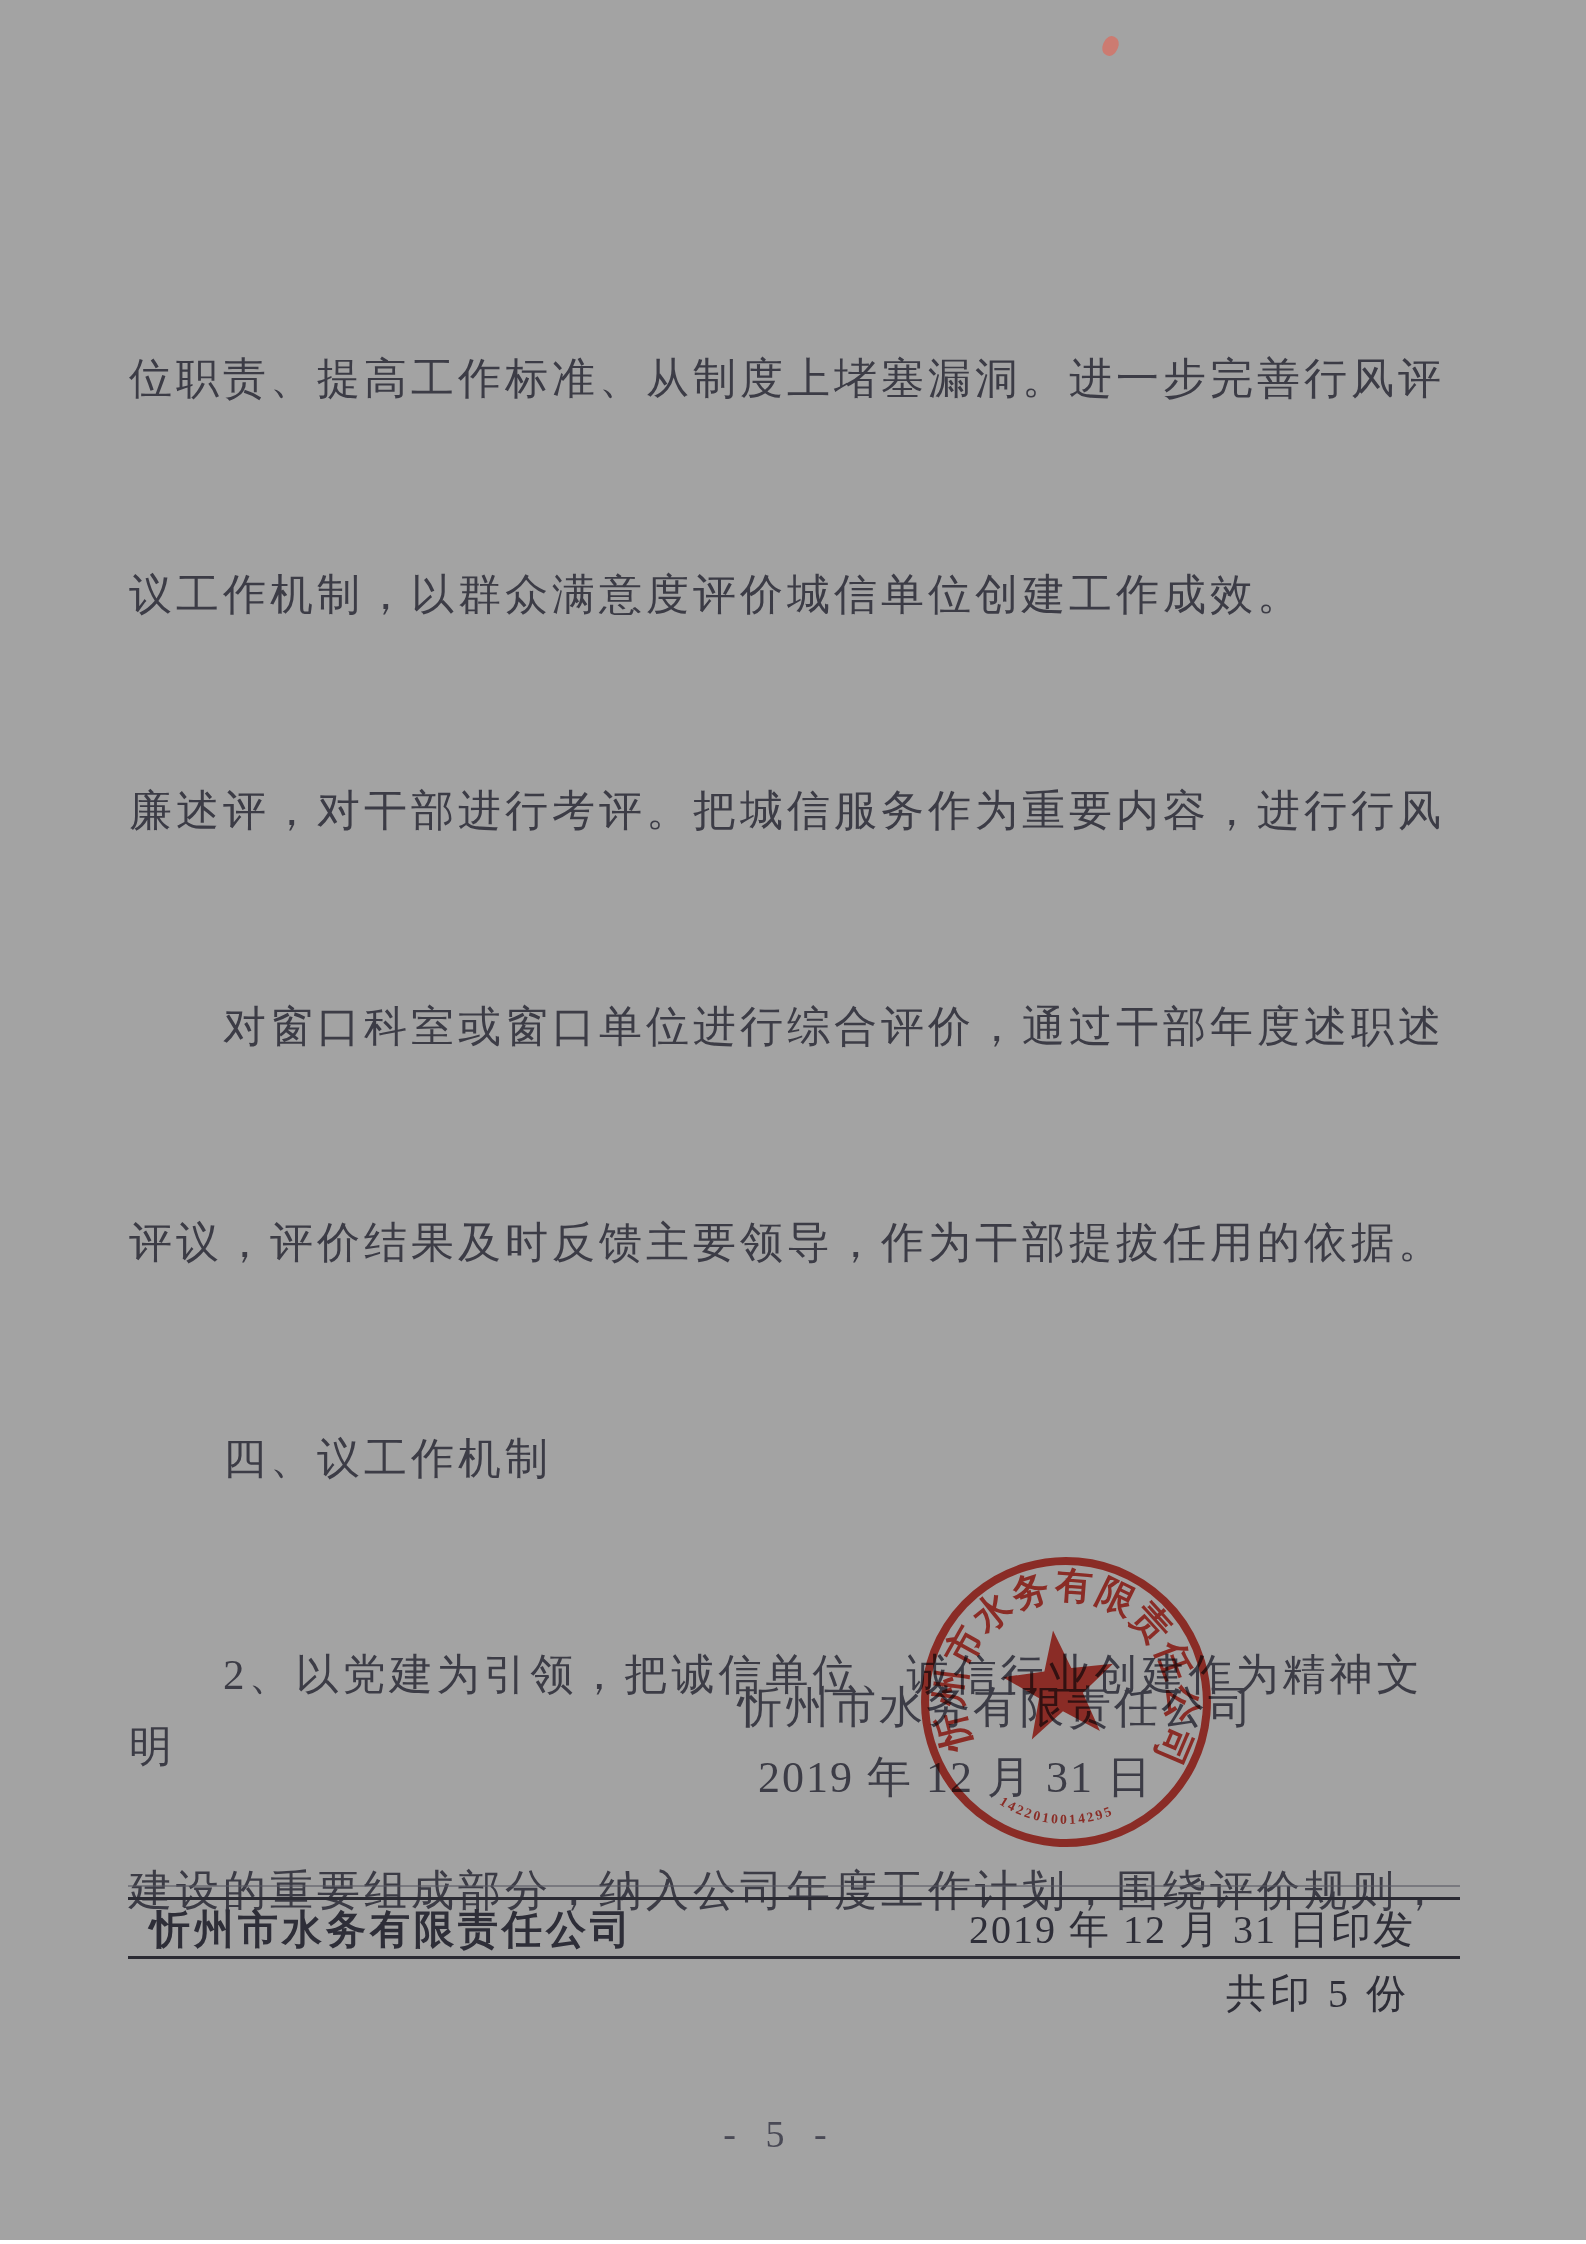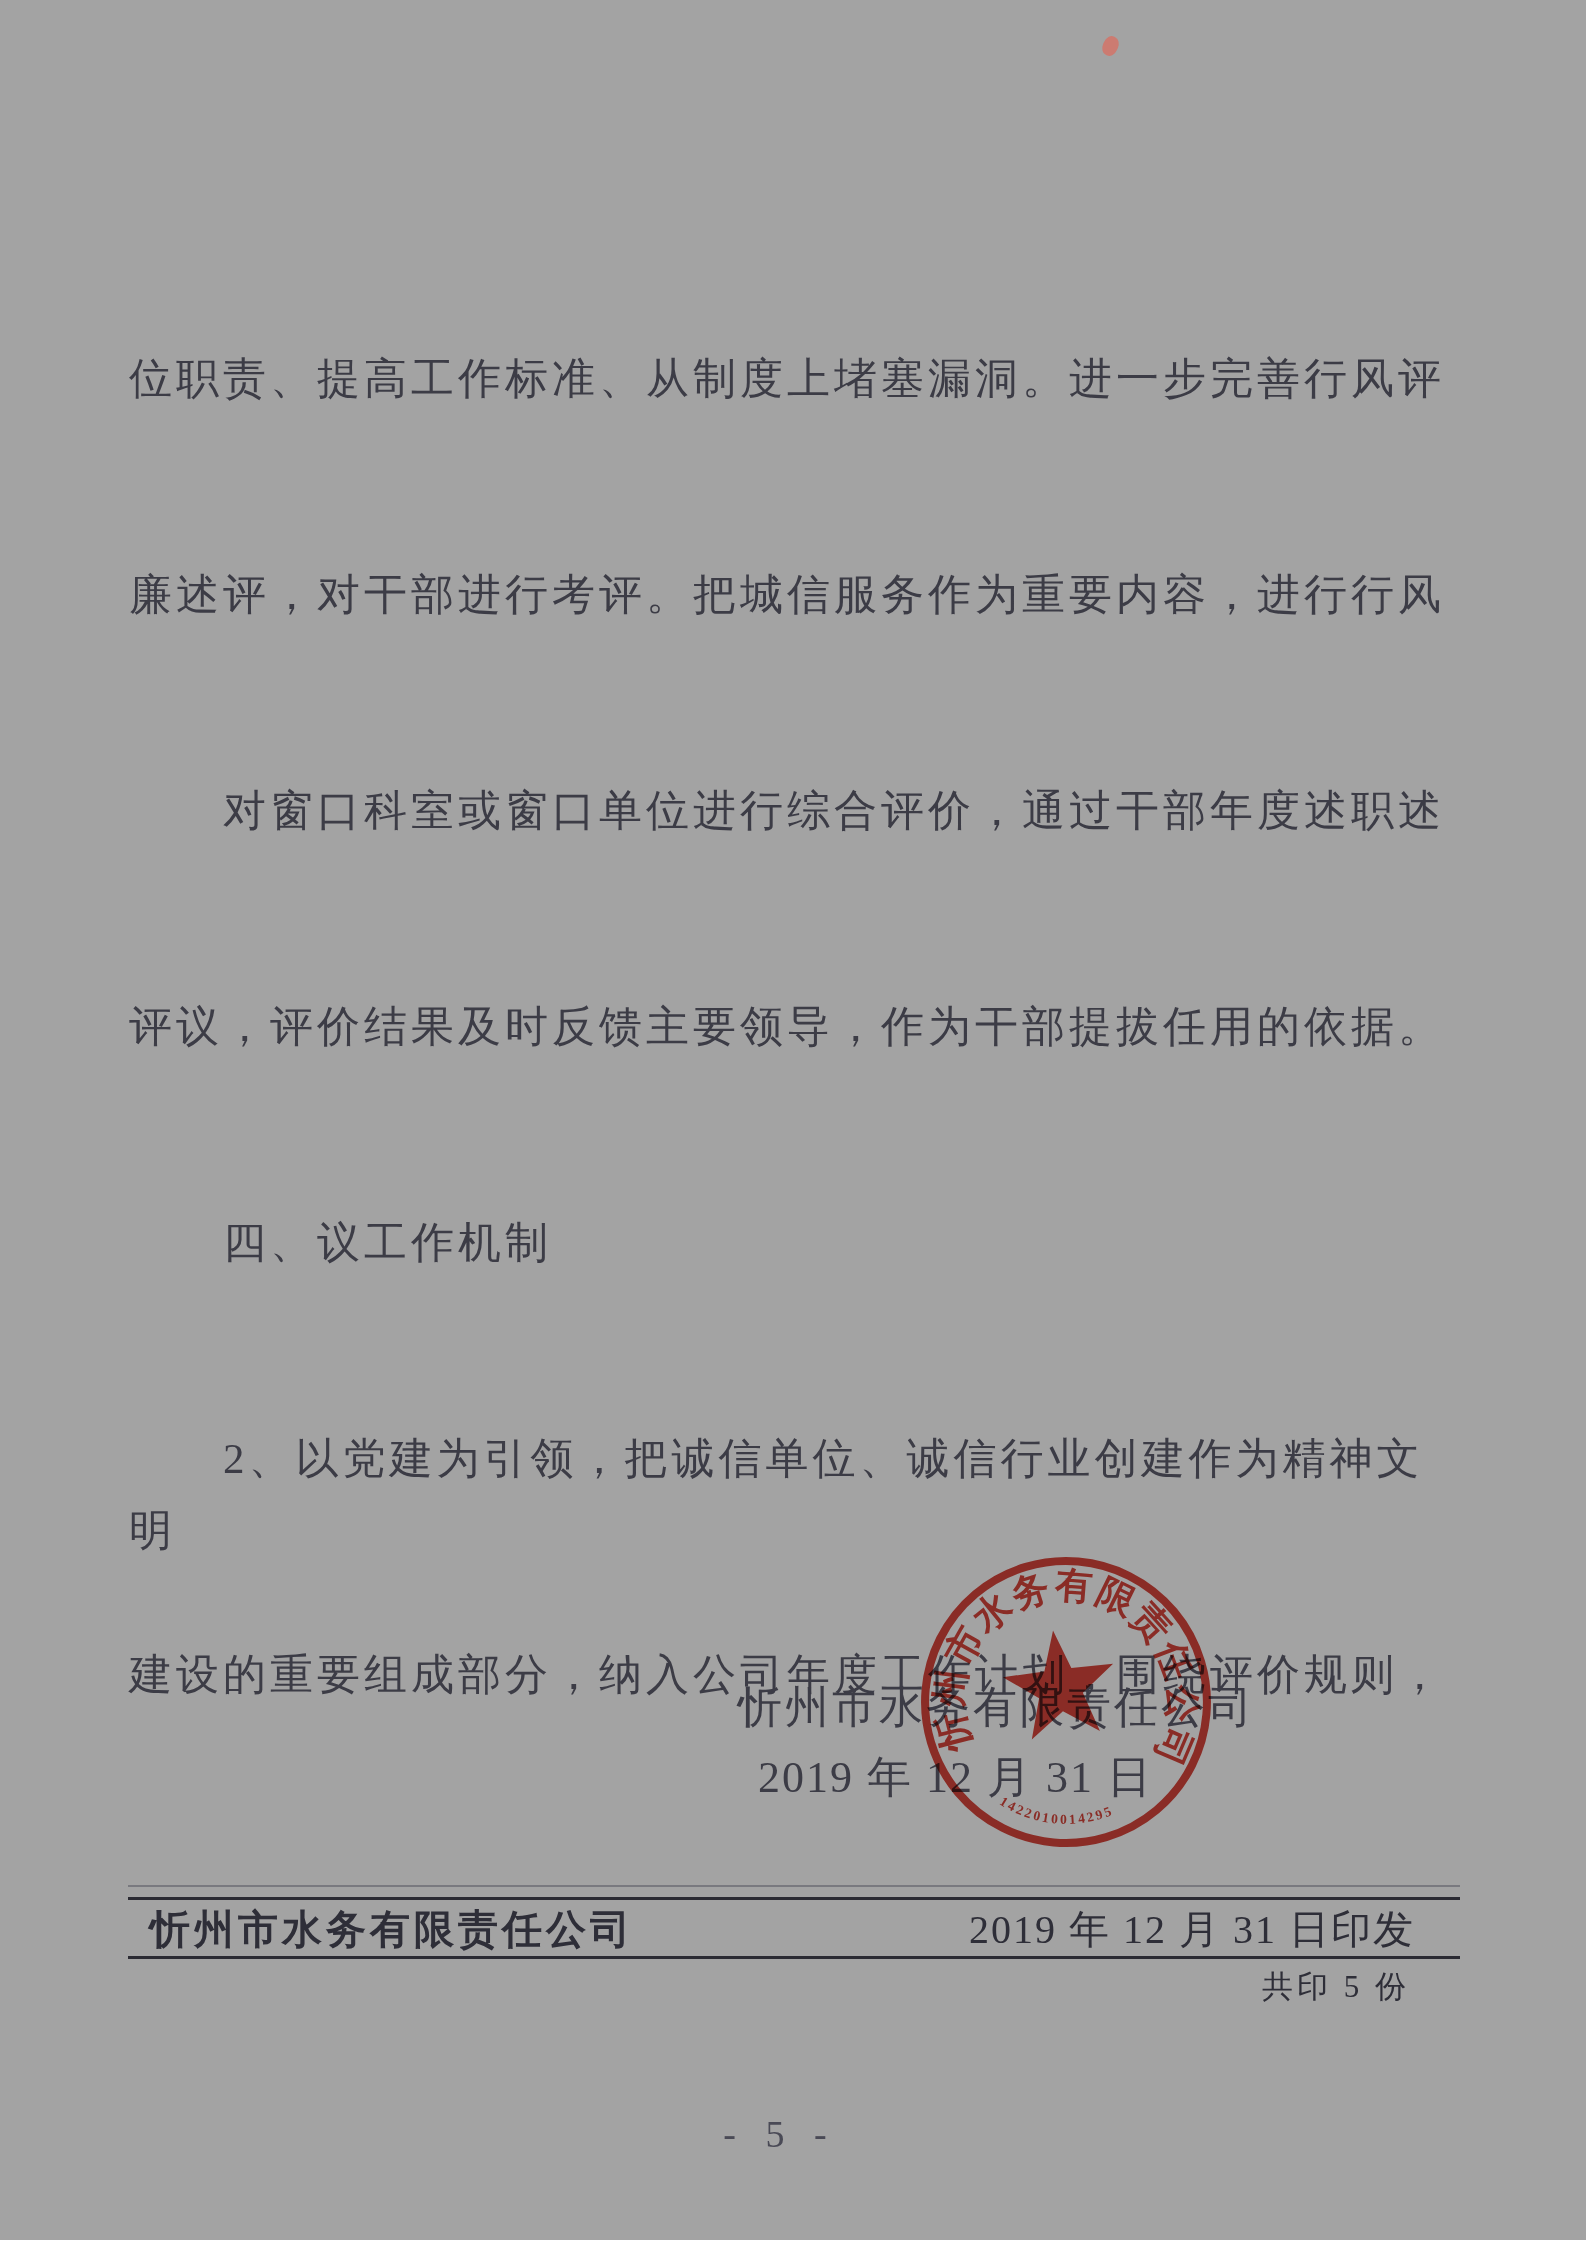--- a/index.html
+++ b/index.html
@@ -70,38 +70,39 @@
   }
   .footer-row {
     position:absolute; left:128px; top:1903px; width:1332px; height:52px;
     display:flex; justify-content:space-between; align-items:center;
     font-size:40px; color:#2e2e38;
   }
   .footer-issuer { padding-left:22px; font-weight:bold; letter-spacing:4px; }
   .footer-issue-date { padding-right:45px; letter-spacing:2px; }
   .footer-copies {
     position:absolute; right:176px; top:1966px;
-    font-size:31px; letter-spacing:4px; color:#2e2e38;text-align:right;
+    font-size:40px; letter-spacing:4px; color:#2e2e38;text-align:right;
   }
 
   .page-number {
     position:absolute; left:0; top:2112px; width:1586px;
     text-align:center; font-size:38px; letter-spacing:10px;
     color:#4a4a56; transform:translateX(-13px);
   }
 </style>
 </head>
 <body>
 
 <div class="page">
 
   <div class="speck"></div>
 
   <div class="doc-body">
     <div class="doc-line">位职责、提高工作标准、从制度上堵塞漏洞。进一步完善行风评</div>
+    <div class="doc-line">议工作机制，以群众满意度评价城信单位创建工作成效。</div>
     <div class="doc-line">廉述评，对干部进行考评。把城信服务作为重要内容，进行行风</div>
     <div class="doc-line">　　对窗口科室或窗口单位进行综合评价，通过干部年度述职述</div>
     <div class="doc-line">评议，评价结果及时反馈主要领导，作为干部提拔任用的依据。</div>
     <div class="doc-line">　　四、议工作机制</div>
     <div class="doc-line">　　2、以党建为引领，把诚信单位、诚信行业创建作为精神文明</div>
     <div class="doc-line">建设的重要组成部分，纳入公司年度工作计划，围绕评价规则，</div>
     
     
     
     

